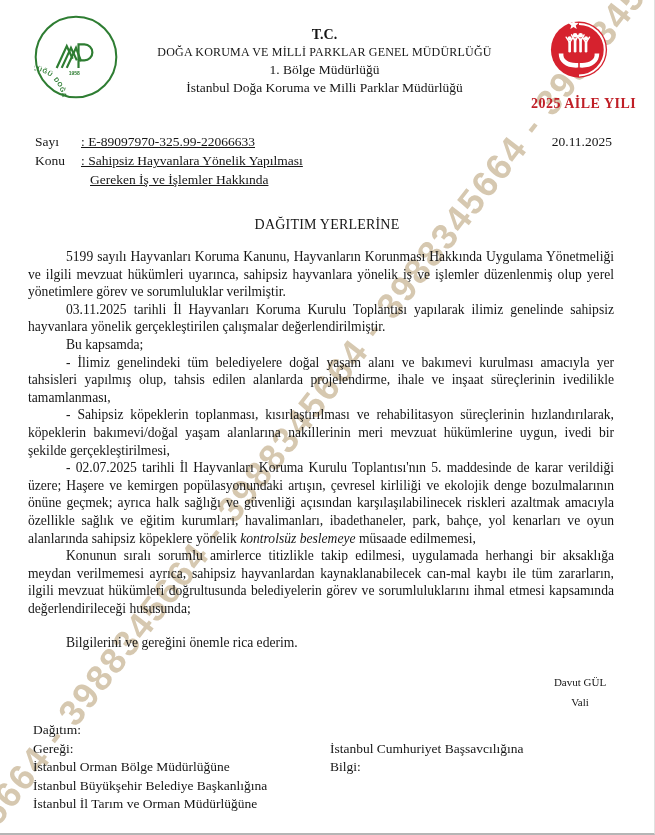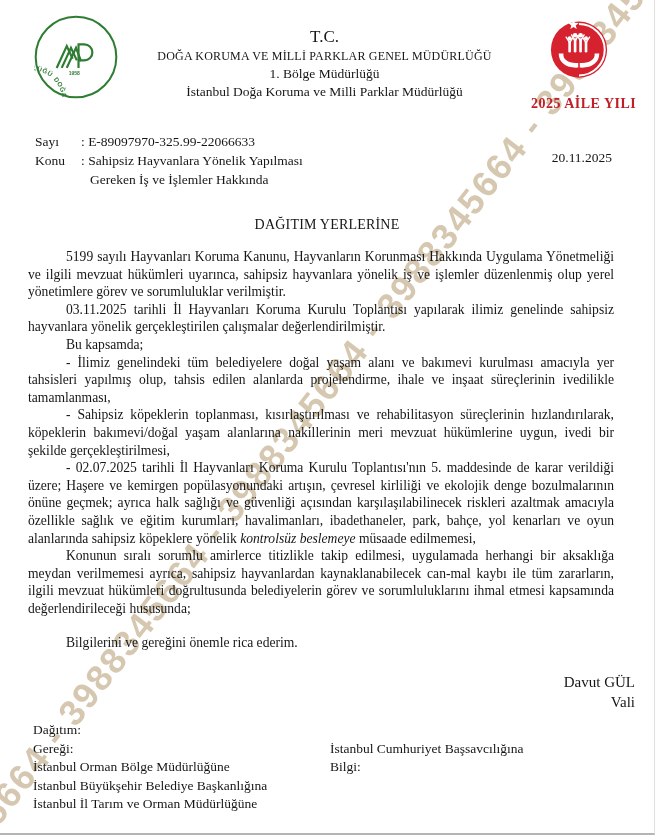--- a/index.html
+++ b/index.html
@@ -17,47 +17,47 @@
     transform:rotate(-52deg); transform-origin:0 0;
     font-family:"Liberation Sans", sans-serif; font-weight:bold;
     font-size:36px; letter-spacing:2px; color:#d6c8b0; white-space:nowrap;
     user-select:none; pointer-events:none;
   }
   .content { position:relative; z-index:1; }
   
   .header { display:flex; align-items:flex-start; padding:13px 28px 0 34px; }
   .seal-box { width:84px; height:84px; flex:0 0 auto; margin-top:2px; }
   .header-center { flex:1 1 auto; text-align:center; padding-top:14px; }
-  .h-tc { font-size:17px; }
+  .h-tc { font-size:14px;font-weight:bold; }
   .h-org { font-size:12px; margin-top:2px; letter-spacing:0.2px; }
   .h-region { font-size:13.5px; margin-top:2px; }
   .h-office { font-size:13.5px; margin-top:2px; }
   .family-box { width:95px; flex:0 0 auto; text-align:center; }
   .family-box svg { width:78px; height:78px; }
   .family-caption {
     margin-top:1px; font-size:14px; font-weight:bold; color:#c01f27;
     letter-spacing:0.5px; white-space:nowrap;
   }
   
-  .meta { position:relative; margin:20px 40px 0 35px; font-size:13.5px; line-height:19px; }
+  .meta { position:relative; margin:20px 40px 0 35px; font-size:13.5px; line-height:19px;text-decoration:underline; }
   .meta-label { display:inline-block; width:46px; }
   .konu-line2 { margin-left:55px; }
-  .doc-date { position:absolute; right:2px; top:16px; }
+  .doc-date { position:absolute; right:2px; top:0; }
   
   .recipient { text-align:center; margin-top:28px; font-size:14px; letter-spacing:0.2px; }
   
   .body-text {
     margin:15px 40px 0 28px; font-size:13.6px; line-height:17.6px;
     text-align:justify; text-justify:inter-word;
   }
   .body-text p { margin:0; text-indent:38px; }
   .closing { margin-top:17px !important; }
   em.inline-italic { font-style:italic; }
   
-  .signature { width:110px; margin:21px 20px 0 525px; text-align:right; font-size:15px; line-height:19.5px; }
+  .signature { width:110px; margin:21px 20px 0 525px; text-align:center; font-size:11px; line-height:19.5px; }
   
   .distribution { margin:9px 40px 0 33px; font-size:13.5px; line-height:18.6px; }
   .dist-cols { display:flex; }
   .dist-col-geregi { width:297px; flex:0 0 auto; }
   .dist-col-bilgi { flex:1 1 auto; }
 </style>
 </head>
 <body>
 
 <div class="page">

